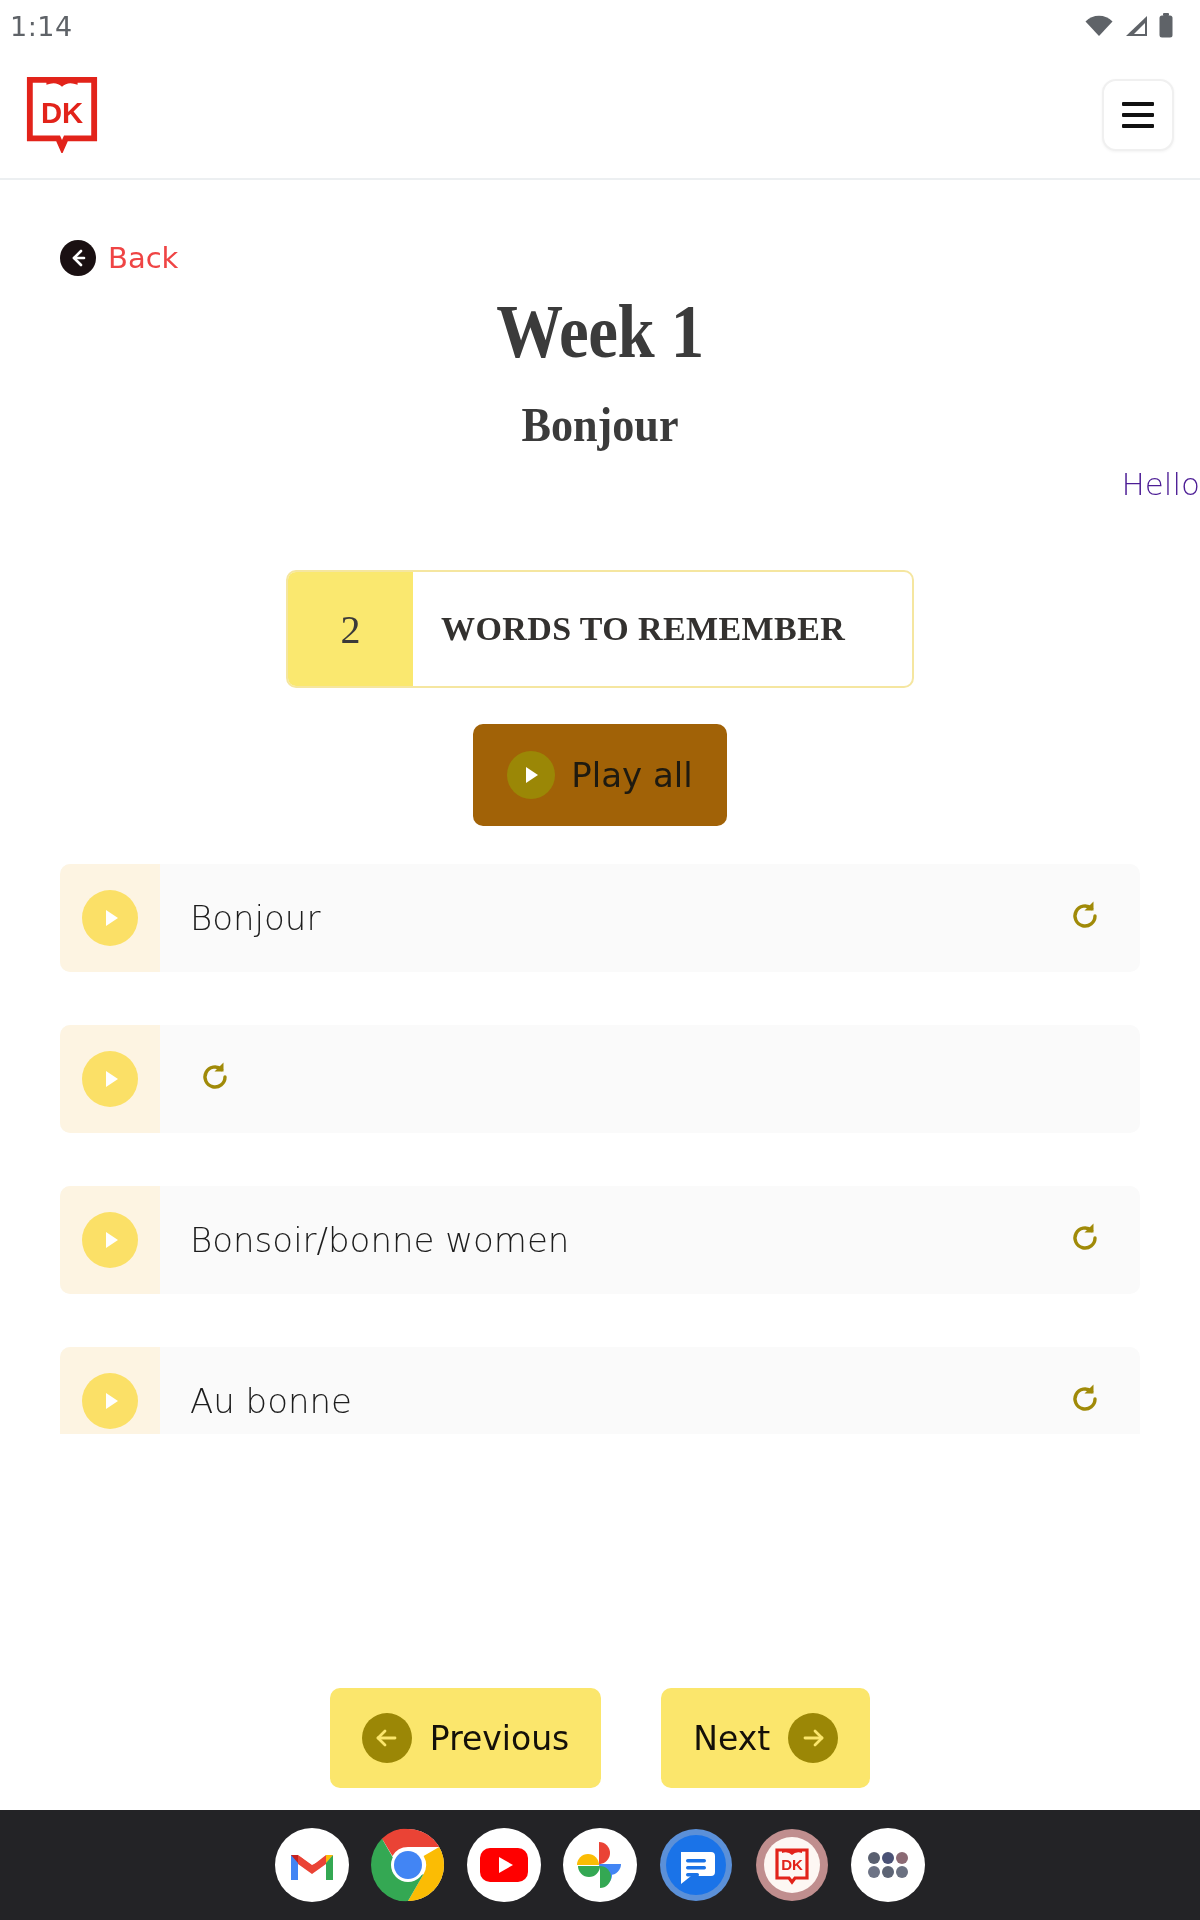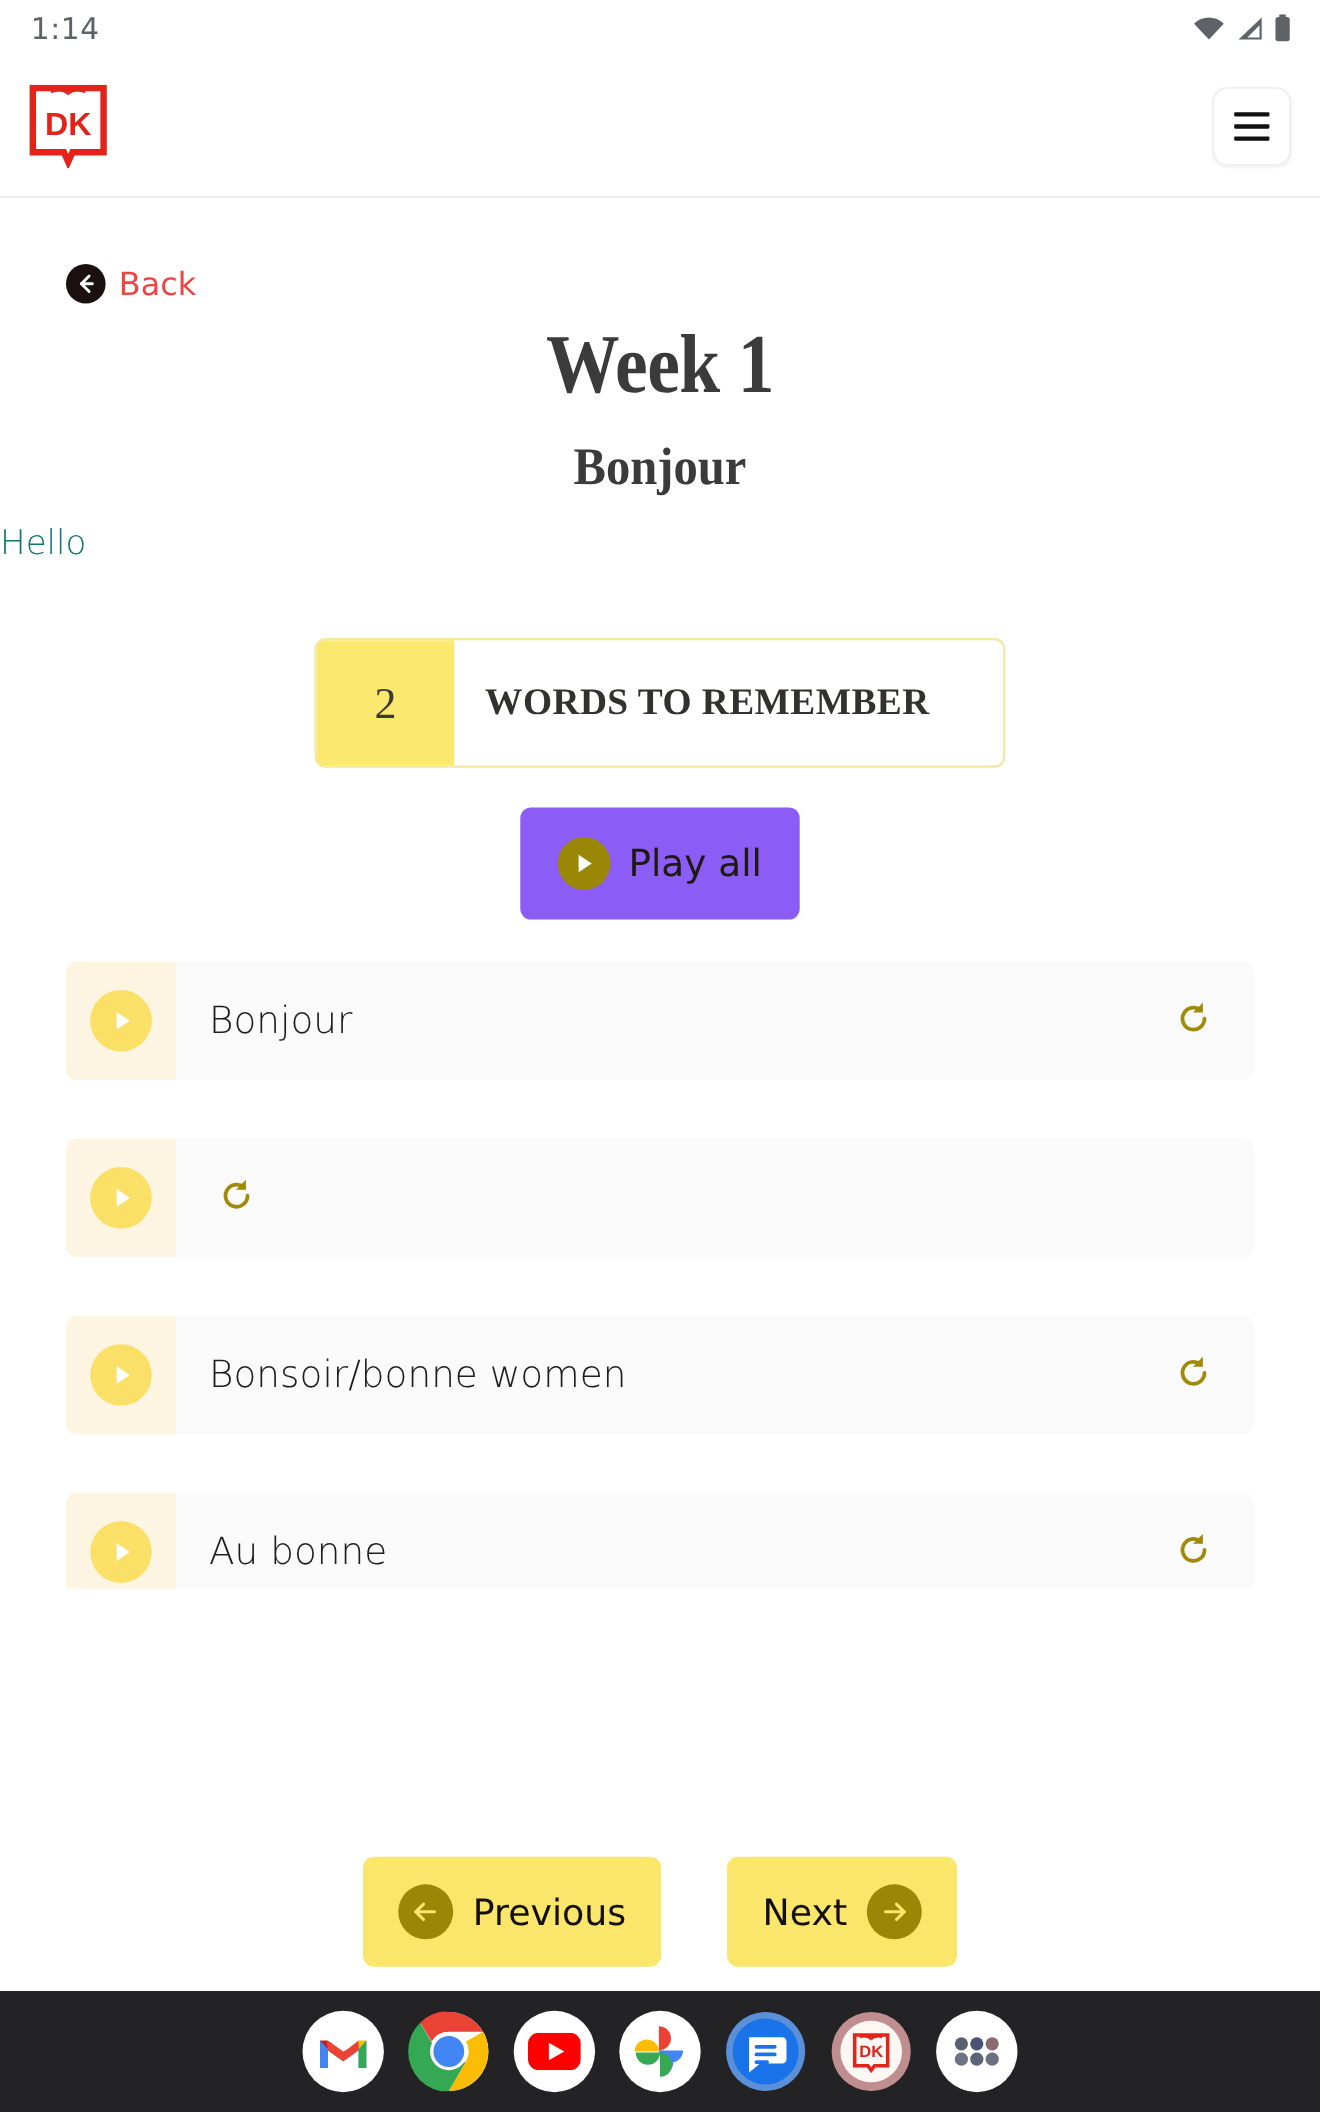--- a/index.html
+++ b/index.html
@@ -13,21 +13,21 @@
     position: relative;
     width: 1200px; height: 1920px;
     background: #ffffff;
     display: flex; flex-direction: column;
   }
 
   
   .statusbar {
     height: 52px; flex: 0 0 52px;
     display: flex; align-items: center; justify-content: space-between;
-    padding: 0 26px 0 28px;
+    padding: 0 26px 0 10px;
     background: #ffffff;
   }
   .status-time {
     font-size: 27px; color: #5f6368; letter-spacing: .5px;
     font-family: "DejaVu Sans", sans-serif;
   }
   .status-icons { display: flex; align-items: center; gap: 9px; }
   .status-icons svg { display: block; }
 
   
@@ -83,24 +83,24 @@
   .page-subtitle {
     text-align: center;
     font-family: "Liberation Serif", serif;
     font-weight: bold;
     font-size: 48px;
     color: #3b3b3b;
     margin-top: 22px;
     transform: scaleX(0.92);
   }
   .page-translation {
-    text-align: left;
+    text-align: right;
     font-size: 31px;
-    color: #0f766e;
-    margin-top: 24px;
+    color: #4c1d95;
+    margin-top: 14px;
     font-family: "DejaVu Sans", sans-serif;
     font-weight: 300;
   }
 
   
   .wtr-wrap { display: flex; justify-content: center; margin-top: 68px; }
   .wtr-box {
     display: flex; align-items: stretch;
     width: 628px; height: 118px;
     border: 2px solid #f5e6a0;
@@ -123,21 +123,21 @@
     font-weight: bold;
     font-size: 34px;
     letter-spacing: .4px;
     color: #33312f;
   }
 
   
   .playall-wrap { display: flex; justify-content: center; margin-top: 36px; }
   .playall-btn {
     display: inline-flex; align-items: center; gap: 16px;
-    background: #8b5cf6;
+    background: #a16207;
     border: none; border-radius: 10px;
     padding: 0 34px;
     height: 102px;
     cursor: pointer;
   }
   .playall-circle {
     width: 48px; height: 48px; border-radius: 50%;
     background: #9b8706;
     display: flex; align-items: center; justify-content: center;
   }

